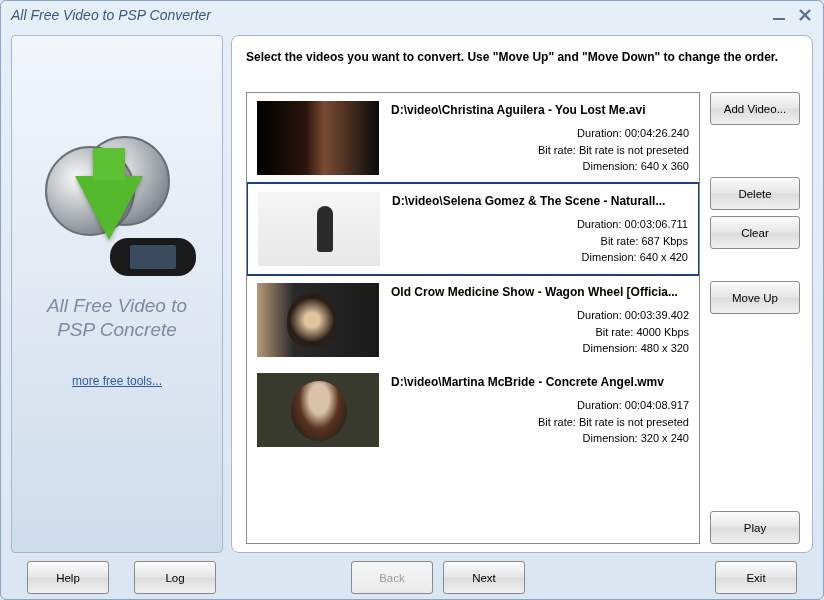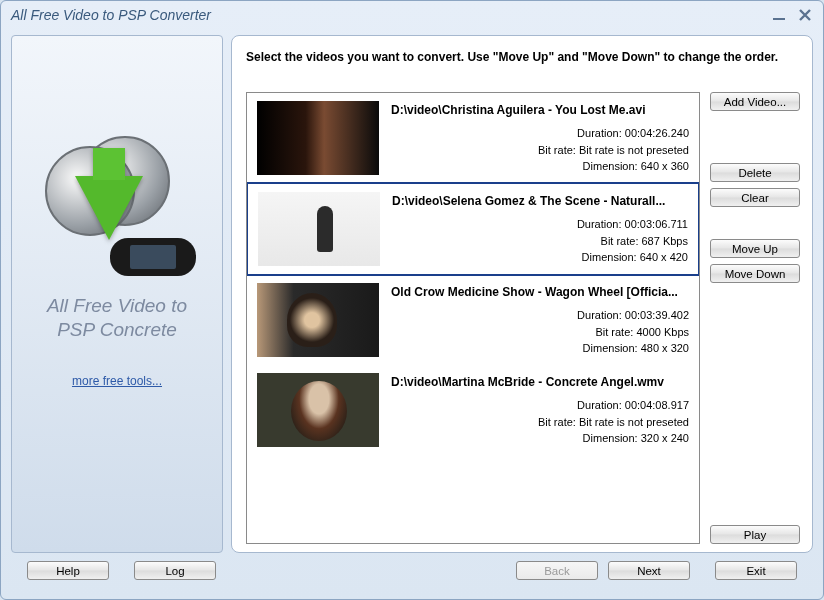--- a/index.html
+++ b/index.html
@@ -173,42 +173,42 @@
 .video-info { flex: 1; padding-top: 2px; }
 .video-title { font-weight: bold; font-size: 12px; margin-bottom: 8px; color:#000;}
 .video-meta { font-size: 11px; color: #000; line-height: 1.5; text-align: right; }
 .side-buttons {
   width: 90px;
   display: flex;
   flex-direction: column;
   gap: 6px;
 }
 .btn {
-  height: 19px;
+  height: 33px;
   background: linear-gradient(to bottom, #fcfcfc, #e6e6e6 48%, #dcdcdc 52%, #f0f0f0);
   border: 1px solid #8a8a8a;
   border-radius: 3px;
   font-size: 11.5px;
   cursor: pointer;
   display: flex;
   align-items: center;
   justify-content: center;
   color:#000;
 }
 .btn.disabled { color: #9a9a9a; cursor: default; background:linear-gradient(to bottom,#f6f6f6,#eaeaea); }
 .spacer-sm { height: 40px; }
 .spacer-lg { flex: 1; }
 .bottom-bar {
   display: flex;
   align-items: center;
   padding: 8px 26px;
   gap: 25px;
 }
 .bottom-bar .btn { width: 82px; }
-.bottom-center { flex:1; display:flex; justify-content:flex-end; gap:10px; margin-left:110px;}
+.bottom-center { flex:1; display:flex; justify-content:flex-start; gap:10px; margin-left:110px;}
 </style>
 </head>
 <body>
 
 <div class="window">
   <div class="titlebar">
     <span>All Free Video to PSP Converter</span>
     <div class="titlebar-right">
       <svg class="title-icon" viewBox="0 0 16 16">
           <rect x="2" y="11" width="12" height="2"></rect>
@@ -287,21 +287,20 @@
               </div>
             </div>
           </div>
         <div class="side-buttons">
           <div class="btn">Add Video...</div>
           <div class="spacer-sm"></div>
           <div class="btn">Delete</div>
           <div class="btn">Clear</div>
           <div style="height:20px"></div>
           <div class="btn">Move Up</div>
-          <div class="btn">Move Down</div>
           <div class="spacer-lg"></div>
           <div class="btn">Play</div>
         </div>
       </div>
     </div>
   </div>
 
   <div class="bottom-bar">
     <div class="btn">Help</div>
     <div class="btn">Log</div>

